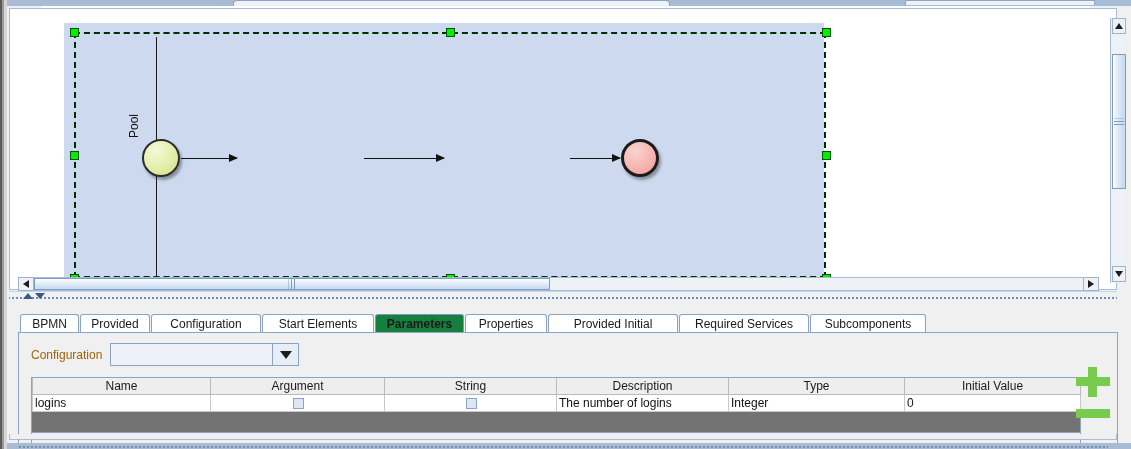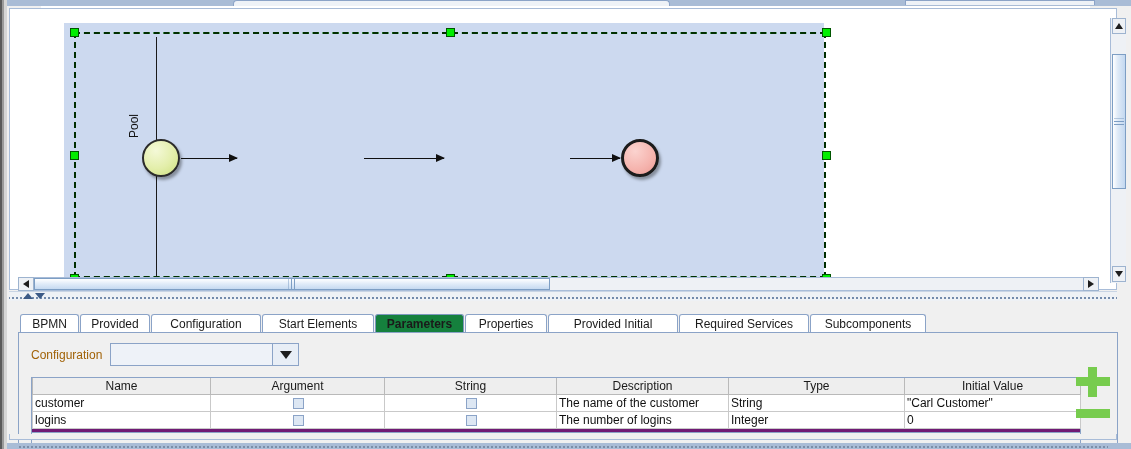--- a/index.html
+++ b/index.html
@@ -134,21 +134,21 @@
   .cfg-row { position:absolute; left:12px; top:10px; display:flex; align-items:center; }
   .cfg-label { font-size:12px; color:#a16207; margin-right:8px; font-family:"Liberation Sans",sans-serif; }
   .combo { position:relative; width:189px; height:23px; box-sizing:border-box;
      border:1px solid #8ba3c7; background:#e8eef6; display:flex; }
   .combo-field { flex:1; background:#eef2f8; }
   .combo-btn { width:25px; border-left:1px solid #8ba3c7; background:#e8eef6;
      display:flex; align-items:center; justify-content:center; }
 
   
   .tbl-wrap { position:absolute; left:12px; top:44px; width:1050px; height:56px;
-     border:1px solid #8ba3c7; box-sizing:border-box; background:#701a75; }
+     border:1px solid #8ba3c7; box-sizing:border-box; background:#737373; }
   table.params { border-collapse:collapse; width:100%; table-layout:fixed; }
   table.params th {
      background:#eeeeee; border:1px solid #b9b9b9; border-top:none;
      font-weight:normal; font-size:12px; color:#1a1a1a; height:16px; padding:0;
      text-align:center; }
   table.params td {
      border:1px solid #c9c9c9; font-size:12px; color:#101010; height:16px;
      padding:0 0 0 2px; background:#ffffff; white-space:nowrap; overflow:hidden; }
   td.ctr { text-align:center; padding:0; }
   .cb { display:inline-block; width:11px; height:11px; box-sizing:border-box;
@@ -297,28 +297,20 @@
               <th>Name</th>
               <th>Argument</th>
               <th>String</th>
               <th>Description</th>
               <th>Type</th>
               <th>Initial Value</th>
             </tr>
           </thead>
           <tbody>
             <tr>
-              <td>customer</td>
-              <td class="ctr"><span class="cb"></span></td>
-              <td class="ctr"><span class="cb"></span></td>
-              <td>The name of the customer</td>
-              <td>String</td>
-              <td>"Carl Customer"</td>
-            </tr>
-            <tr>
               <td>logins</td>
               <td class="ctr"><span class="cb"></span></td>
               <td class="ctr"><span class="cb"></span></td>
               <td>The number of logins</td>
               <td>Integer</td>
               <td>0</td>
             </tr>
           </tbody>
         </table>
       </div>

